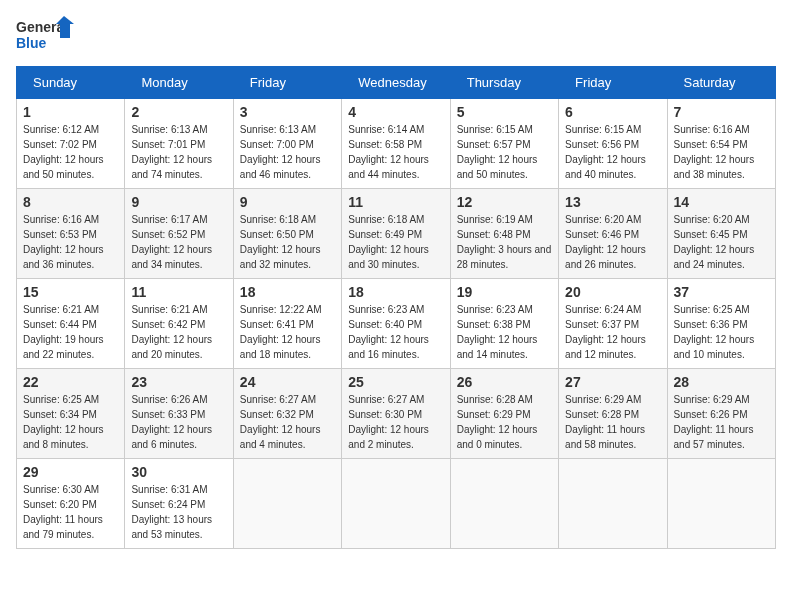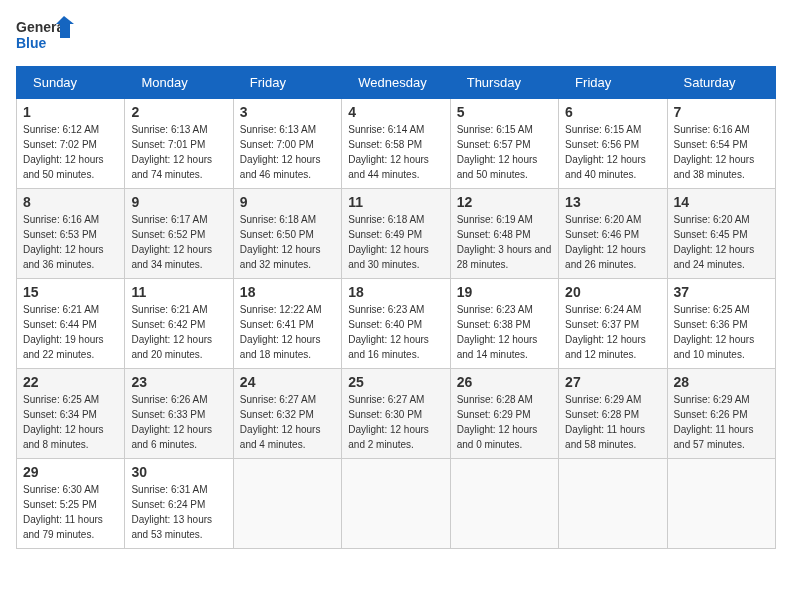--- a/index.html
+++ b/index.html
@@ -339,21 +339,21 @@
           <span>Sunset: 6:26 PM</span><br>
           <span>Daylight: 11 hours and 57 minutes.</span>
         </div>
       </td>
       </tr>
       <tr>
         <td>
         <span class="day-number">29</span>
         <div class="day-info">
           <span>Sunrise: 6:30 AM</span><br>
-          <span>Sunset: 5:25 PM</span><br>
+          <span>Sunset: 6:20 PM</span><br>
           <span>Daylight: 11 hours and 79 minutes.</span>
         </div>
       </td>
         <td>
         <span class="day-number">30</span>
         <div class="day-info">
           <span>Sunrise: 6:31 AM</span><br>
           <span>Sunset: 6:24 PM</span><br>
           <span>Daylight: 13 hours and 53 minutes.</span>
         </div>

